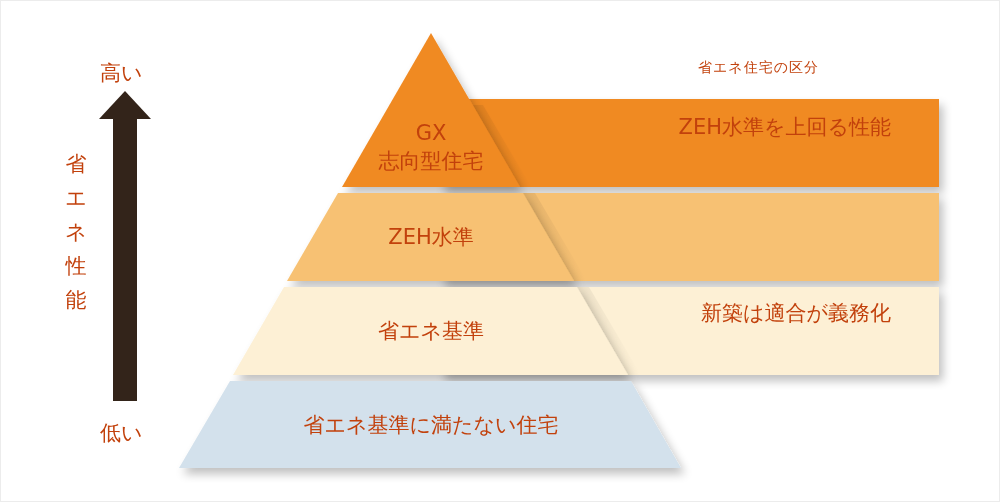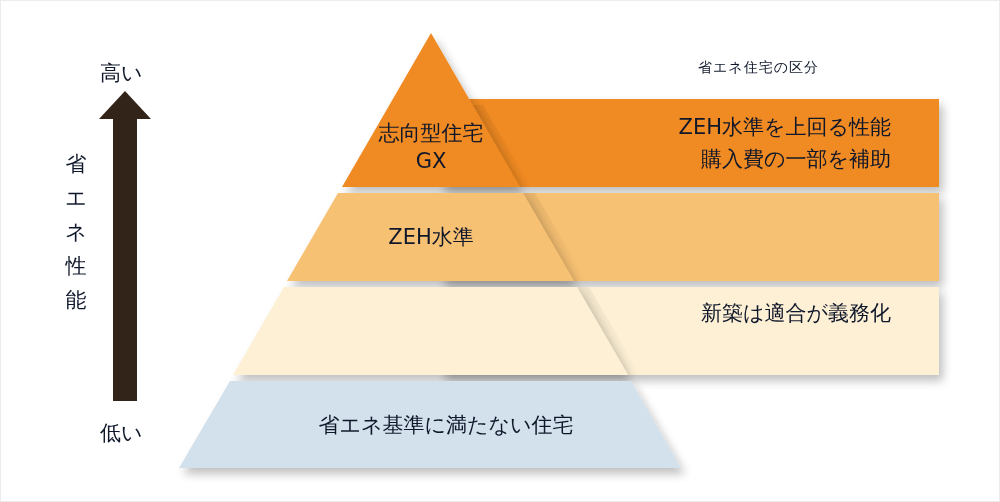--- a/index.html
+++ b/index.html
@@ -7,21 +7,21 @@
       width: 1000px; height: 502px; overflow: hidden;
       background: #ffffff;
       font-family: "DejaVu Sans", "Liberation Sans", sans-serif;
       color: #3a2a1c;
     }
     .canvas {
       position: relative; width: 998px; height: 500px;
       border: 1px solid #ececec; background: #ffffff;
     }
     svg.art { position: absolute; left: 0; top: 0; }
-    .lbl { position: absolute; white-space: nowrap; color: #0f172a; }
+    .lbl { position: absolute; white-space: nowrap; color: #c2410c; }
     .axis-top, .axis-bottom { font-size: 21px; left: 99px; }
     .axis-top { top: 58px; }
     .axis-bottom { top: 418px; font-family: Liberation Mono, monospace; }
     .axis-vert {
       left: 62px; top: 146px; width: 26px;
       font-size: 21px; line-height: 34px; text-align: center;
       white-space: normal; word-break: break-all;
     }
     .section-title { font-size: 14px; left: 697px; top: 58px; letter-spacing: 1px; }
     .tier-name { font-size: 21px; text-align: center; line-height: 28px; }
@@ -78,26 +78,26 @@
     </g>
   </svg>
 
   <div class="lbl axis-top">高い</div>
   <div class="lbl axis-vert">省エネ性能</div>
   <div class="lbl axis-bottom">低い</div>
 
   <div class="lbl section-title">省エネ住宅の区分</div>
 
   <div class="lbl tier-name" style="left:370px; top:118px; width:120px;">
+    <div>GX</div>
     <div>志向型住宅</div>
-    <div>GX</div>
   </div>
   <div class="lbl tier-name" style="left:350px; top:222px; width:160px;">ZEH水準</div>
-  <div class="lbl tier-name" style="left:275px; top:410px; width:340px;">省エネ基準に満たない住宅</div>
+  <div class="lbl tier-name" style="left:340px; top:316px; width:180px;">省エネ基準</div>
+  <div class="lbl tier-name" style="left:260px; top:410px; width:340px;">省エネ基準に満たない住宅</div>
 
   <div class="lbl tier-desc" style="top:110px;">
     <div>ZEH水準を上回る性能</div>
-    <div>購入費の一部を補助</div>
   </div>
   <div class="lbl tier-desc" style="top:296px;">
     <div>新築は適合が義務化</div>
   </div>
 </div>
 
 </body></html>

